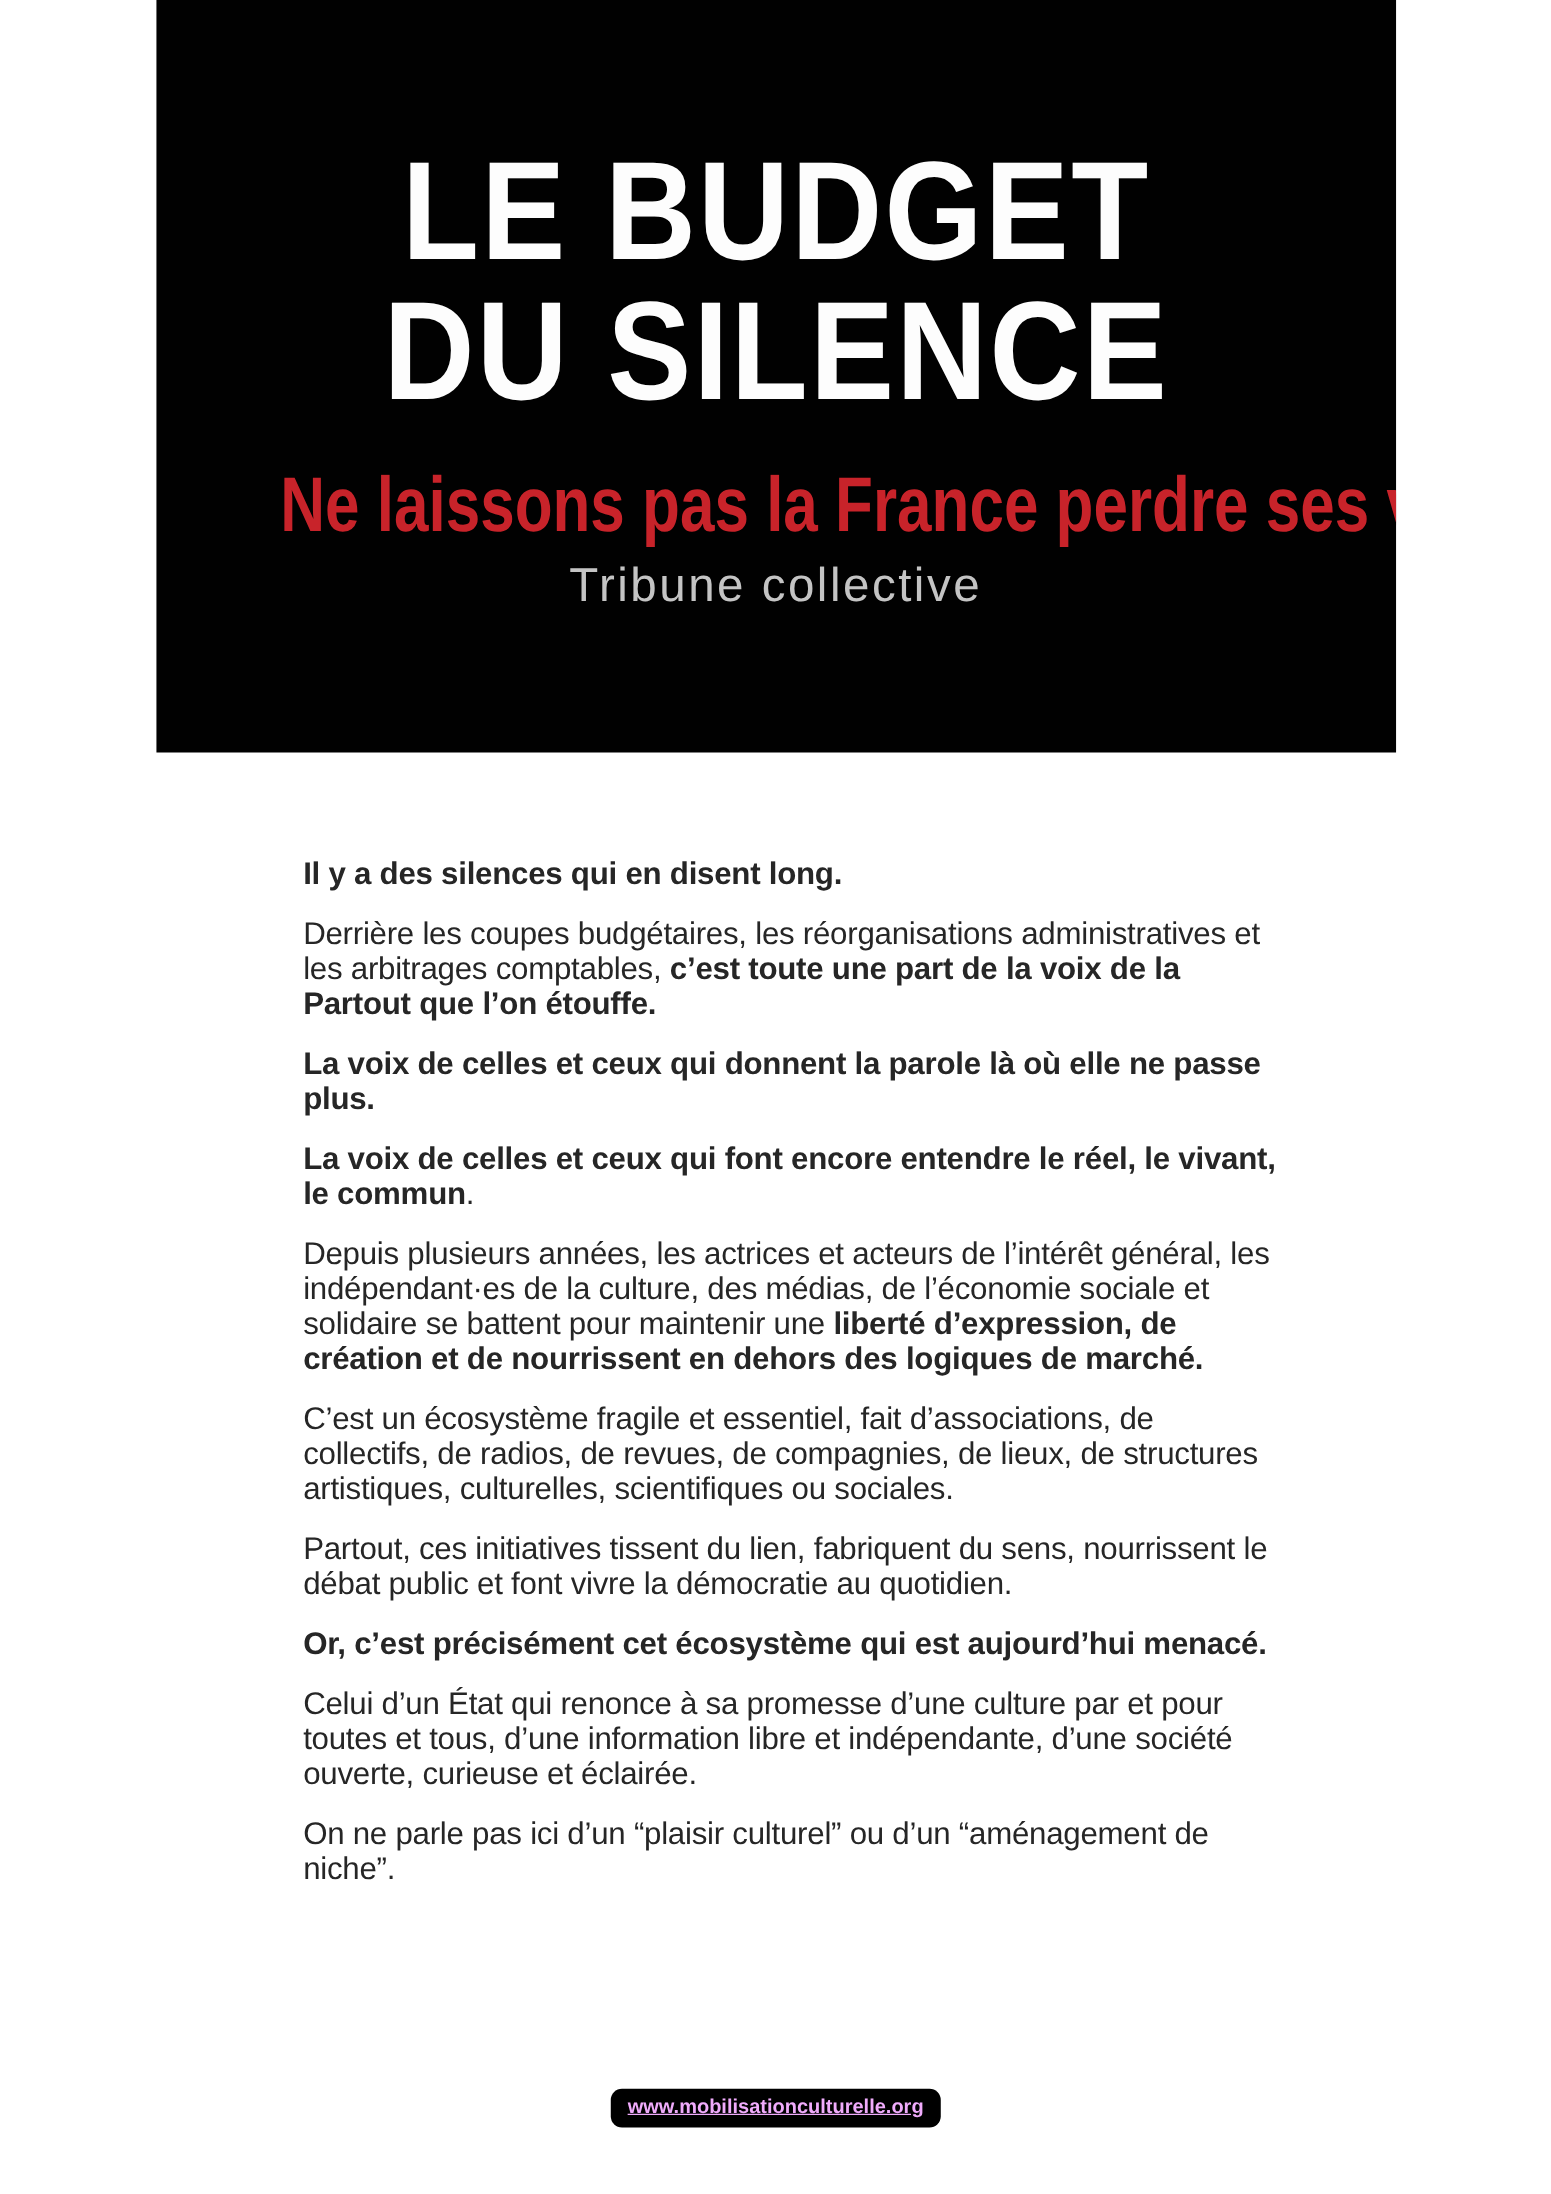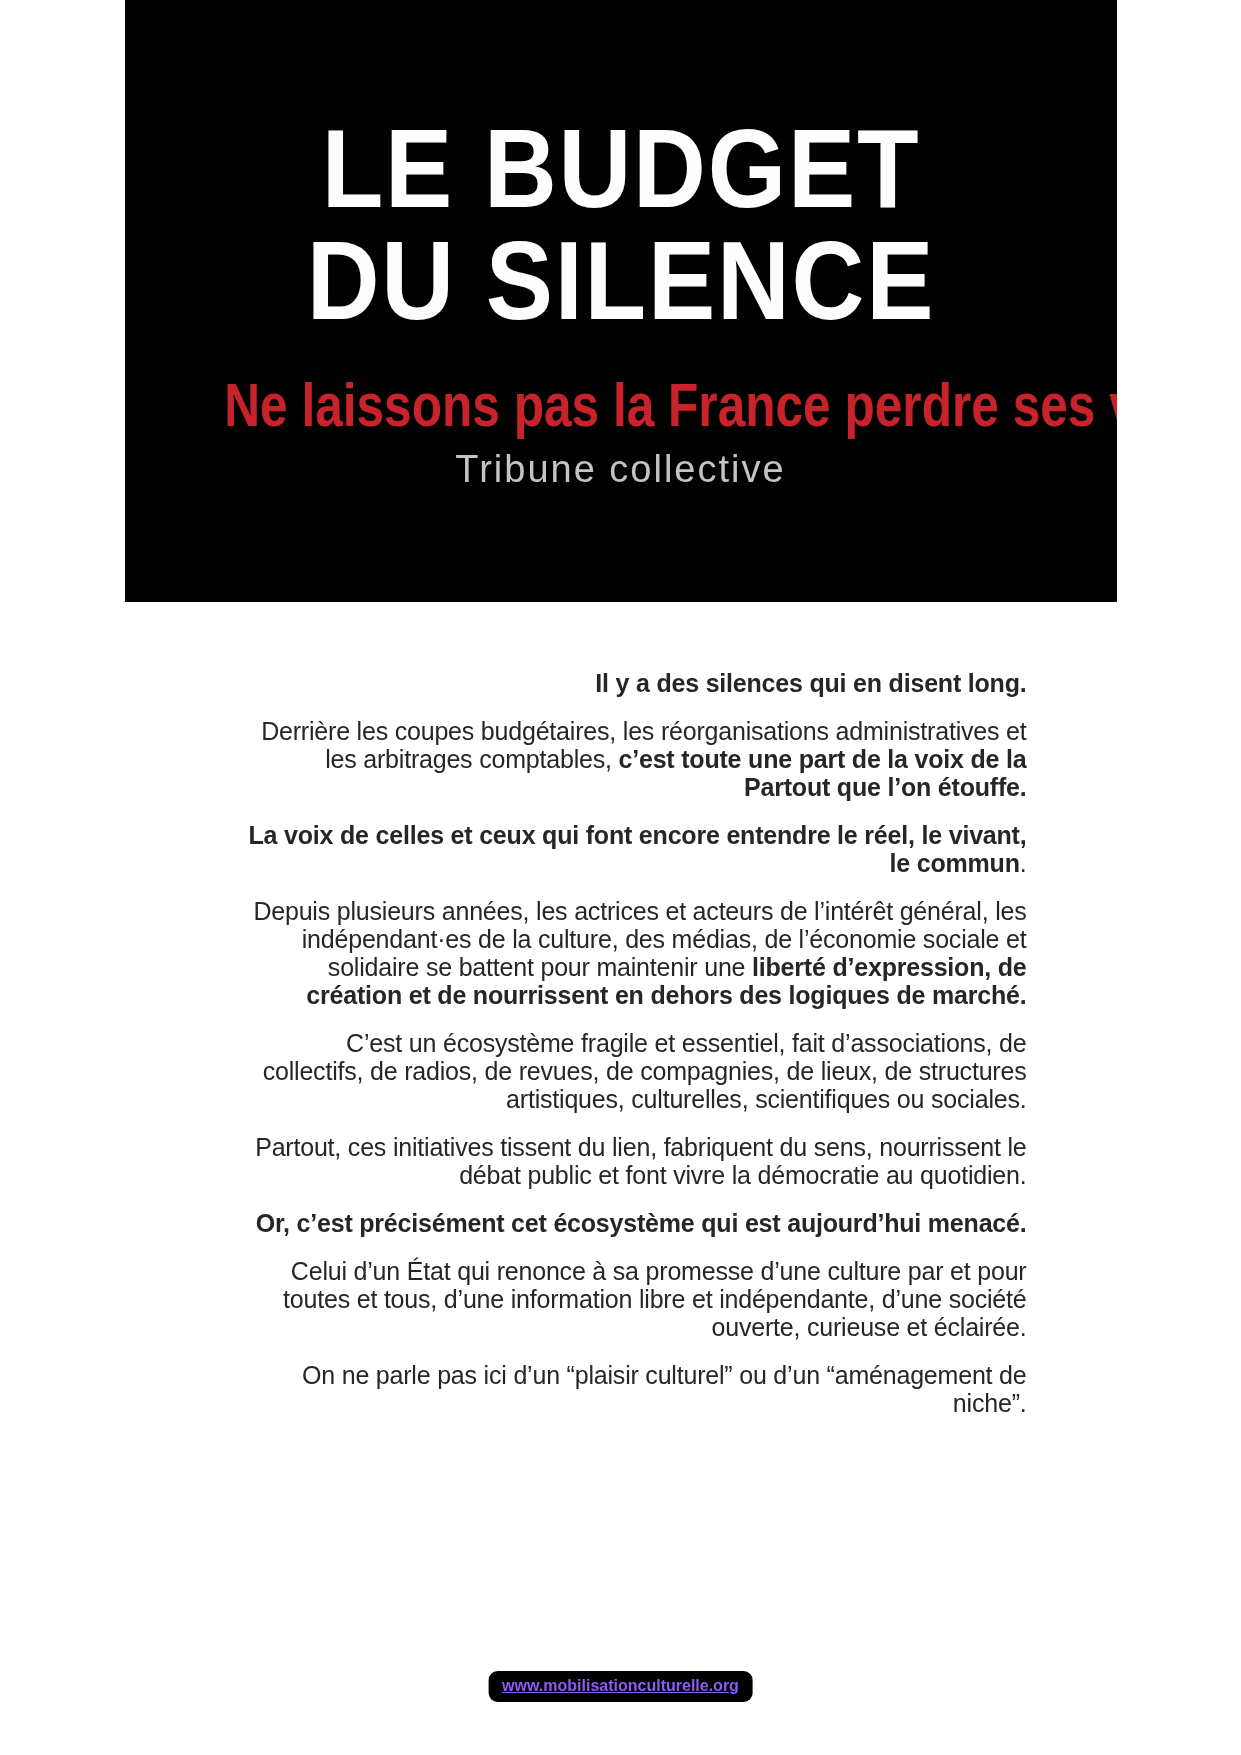--- a/index.html
+++ b/index.html
@@ -62,22 +62,21 @@
   .article {
     box-sizing: border-box;
     padding: 67px 90px 0 118px;
     color: #262626;
     font-size: 25px;
     line-height: 28px;
     letter-spacing: -0.2px;
     text-align: left;
   }
   .article p {
-    margin: 0 0 20px 0;
-    text-align: right;
+    margin: 16px 0 20px 0;
   }
   .article strong {
     font-weight: 700;
   }
 
   
   .site-badge {
     position: absolute;
     top: 1671px;
     left: 50%;
@@ -103,24 +102,25 @@
   <header class="hero" style="background: rgb(1, 1, 1);">
     <div class="title-line" style="color: rgb(253, 253, 253);">LE BUDGET</div>
     <div class="title-line" style="color: rgb(253, 253, 253);">DU SILENCE</div>
     <div class="subtitle" style="color: rgb(200, 35, 42);">Ne laissons pas la France perdre ses voix</div>
     <div class="tagline" style="color: rgb(196, 196, 196);">Tribune collective</div>
   </header>
 
   <main class="article" style="color: rgb(38, 38, 38);">
       <p><strong>Il y a des silences qui en disent long.</strong></p>
       <p><span>Derrière les coupes budgétaires, les réorganisations administratives et les arbitrages comptables, </span><strong>c’est toute une part de la voix de la Partout que l’on étouffe.</strong></p>
+      <p><strong>La voix de celles et ceux qui donnent la parole là où elle ne passe plus.</strong></p>
       <p><strong>La voix de celles et ceux qui font encore entendre le réel, le vivant, le commun</strong><span>.</span></p>
       <p><span>Depuis plusieurs années, les actrices et acteurs de l’intérêt général, les indépendant·es de la culture, des médias, de l’économie sociale et solidaire se battent pour maintenir une </span><strong>liberté d’expression, de création et de nourrissent en dehors des logiques de marché.</strong></p>
       <p><span>C’est un écosystème fragile et essentiel, fait d’associations, de collectifs, de radios, de revues, de compagnies, de lieux, de structures artistiques, culturelles, scientifiques ou sociales.</span></p>
       <p><span>Partout, ces initiatives tissent du lien, fabriquent du sens, nourrissent le débat public et font vivre la démocratie au quotidien.</span></p>
       <p><strong>Or, c’est précisément cet écosystème qui est aujourd’hui menacé.</strong></p>
       <p><span>Celui d’un État qui renonce à sa promesse d’une culture par et pour toutes et tous, d’une information libre et indépendante, d’une société ouverte, curieuse et éclairée.</span></p>
       <p><span>On ne parle pas ici d’un “plaisir culturel” ou d’un “aménagement de niche”.</span></p>
     </main>
 
-  <a class="site-badge" style="background: rgb(0, 0, 0); color: #8b5cf6;">www.mobilisationculturelle.org</a>
+  <a class="site-badge" style="background: rgb(0, 0, 0); color: #f0abfc;">www.mobilisationculturelle.org</a>
 
 </div>
 
 </body></html>

